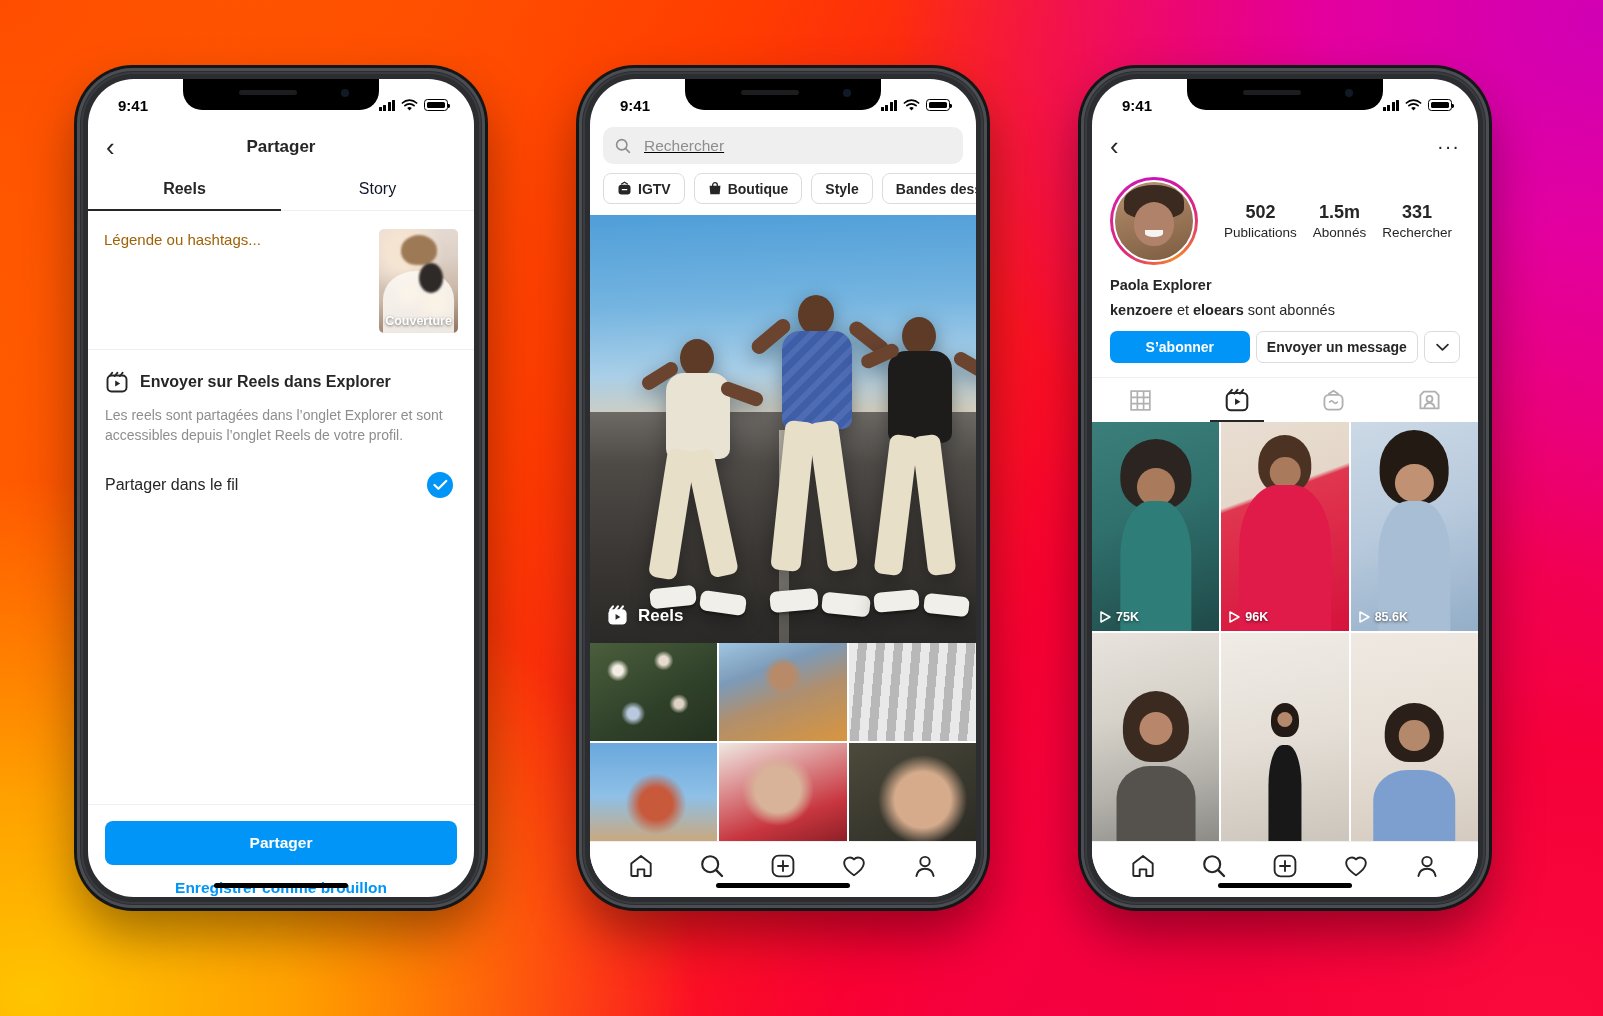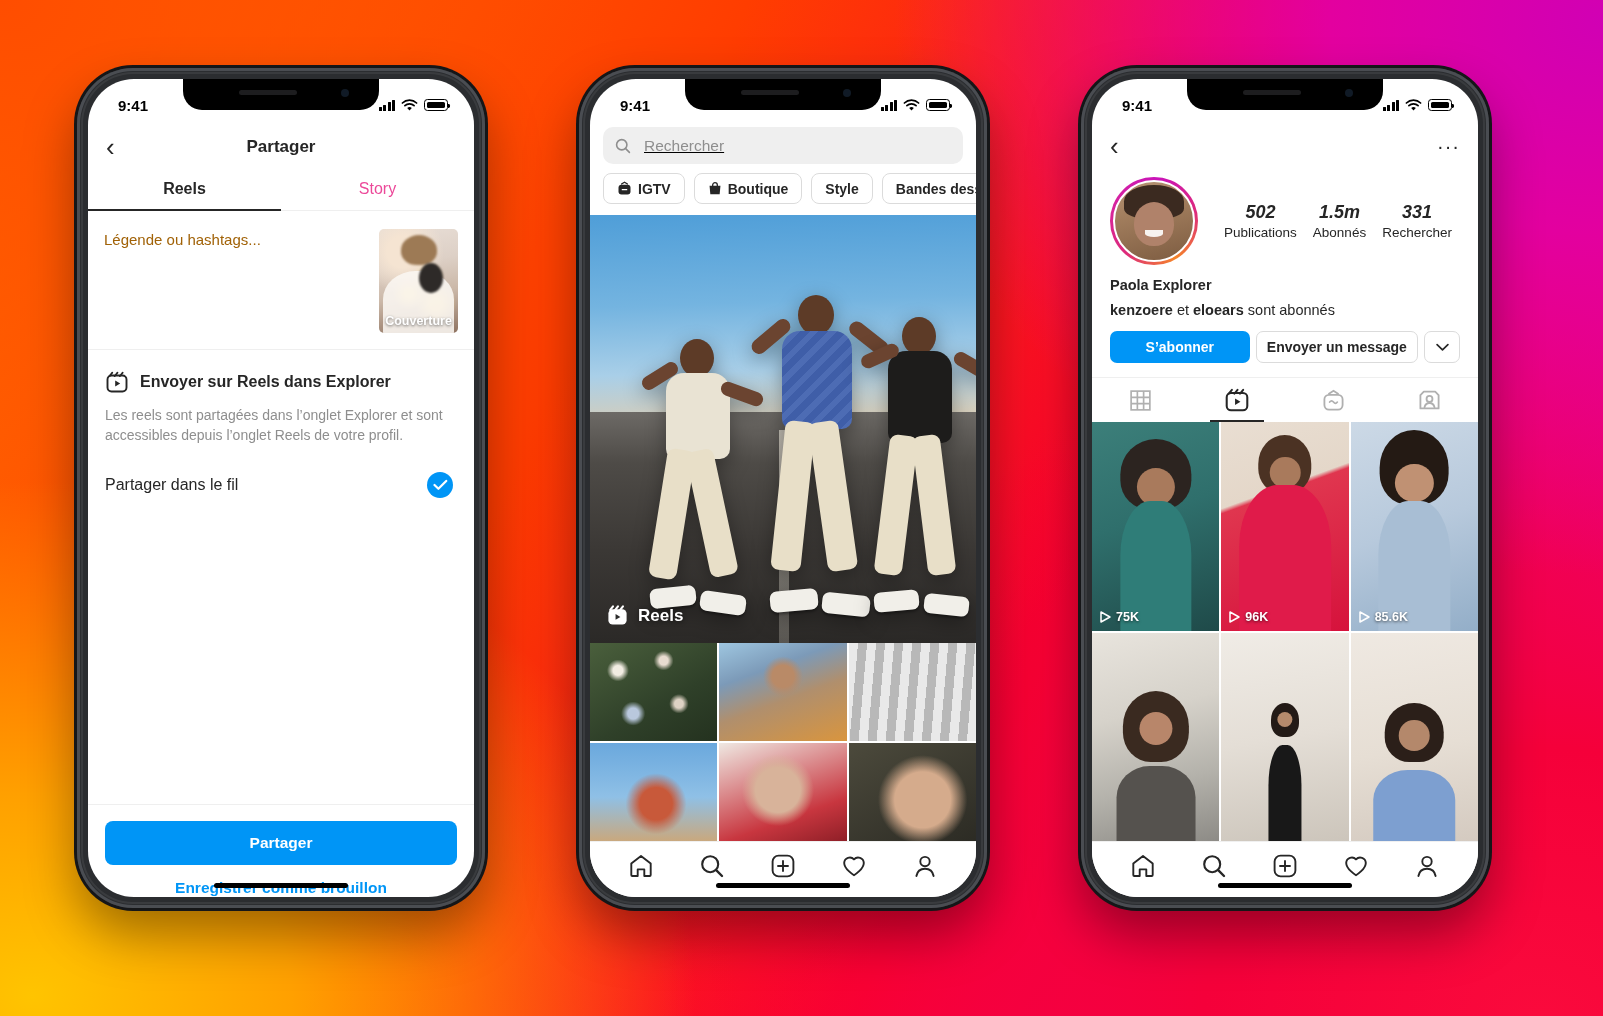--- a/index.html
+++ b/index.html
@@ -78,21 +78,21 @@
   #phone-1 .screen { display: flex; flex-direction: column; }
   .p1-nav { height: 44px; display: flex; align-items: center; position: relative; padding: 0 18px; }
   .p1-nav .back { font-size: 26px; line-height: 1; color: #262626; font-weight: 300; cursor: pointer; }
   .p1-nav .title {
     position: absolute; left: 0; right: 0; text-align: center;
     font-size: 17px; font-weight: bold; color: #262626;
   }
   .p1-tabs { display: flex; border-bottom: 1px solid #efefef; }
   .p1-tab {
     flex: 1; text-align: center; padding: 11px 0 12px;
-    font-size: 16px; color: #ec4899; position: relative; cursor: pointer;
+    font-size: 16px; color: #0f172a; position: relative; cursor: pointer;
   }
   .p1-tab.active { color: #262626; font-weight: bold; }
   .p1-tab.active::after {
     content: ""; position: absolute; left: 0; right: 0; bottom: -1px;
     height: 1.6px; background: #262626;
   }
   .p1-caption {
     display: flex; gap: 12px; padding: 18px 16px 16px; border-bottom: 1px solid #efefef;
   }
   .p1-caption .ph { flex: 1; font-size: 15px; color: #a16207; padding-top: 2px; }
@@ -248,21 +248,21 @@
   }
   .avatar .hair {
     position: absolute; top: 4%; left: 12%; width: 76%; height: 42%;
     border-radius: 50% 50% 30% 30%; background: #3b2a20;
   }
   .avatar .smile {
     position: absolute; top: 62%; left: 38%; width: 24%; height: 9%;
     border-radius: 0 0 50% 50%; background: #ffffff; opacity: .9;
   }
   .stats { display: flex; flex: 1; justify-content: space-around; text-align: center; }
-  .stat .n { font-size: 18px; font-weight: bold; color: #262626; font-style: italic; }
+  .stat .n { font-size: 18px; font-weight: bold; color: #262626; }
   .stat .l { font-size: 13.5px; color: #262626; margin-top: 2px; }
   .p3-bio { padding: 12px 18px 0; }
   .p3-bio .name { font-size: 14.5px; font-weight: bold; color: #262626; }
   .p3-bio .followed { font-size: 14.5px; color: #262626; margin-top: 9px; }
   .p3-bio .followed b { font-weight: bold; margin-top: 17px; }
   .p3-actions { display: flex; gap: 6px; padding: 13px 18px 0; }
   .p3-actions .b {
     height: 32px; border-radius: 7px; font-size: 14px; font-weight: bold;
     display: flex; align-items: center; justify-content: center; cursor: pointer;
     font-family: inherit;

